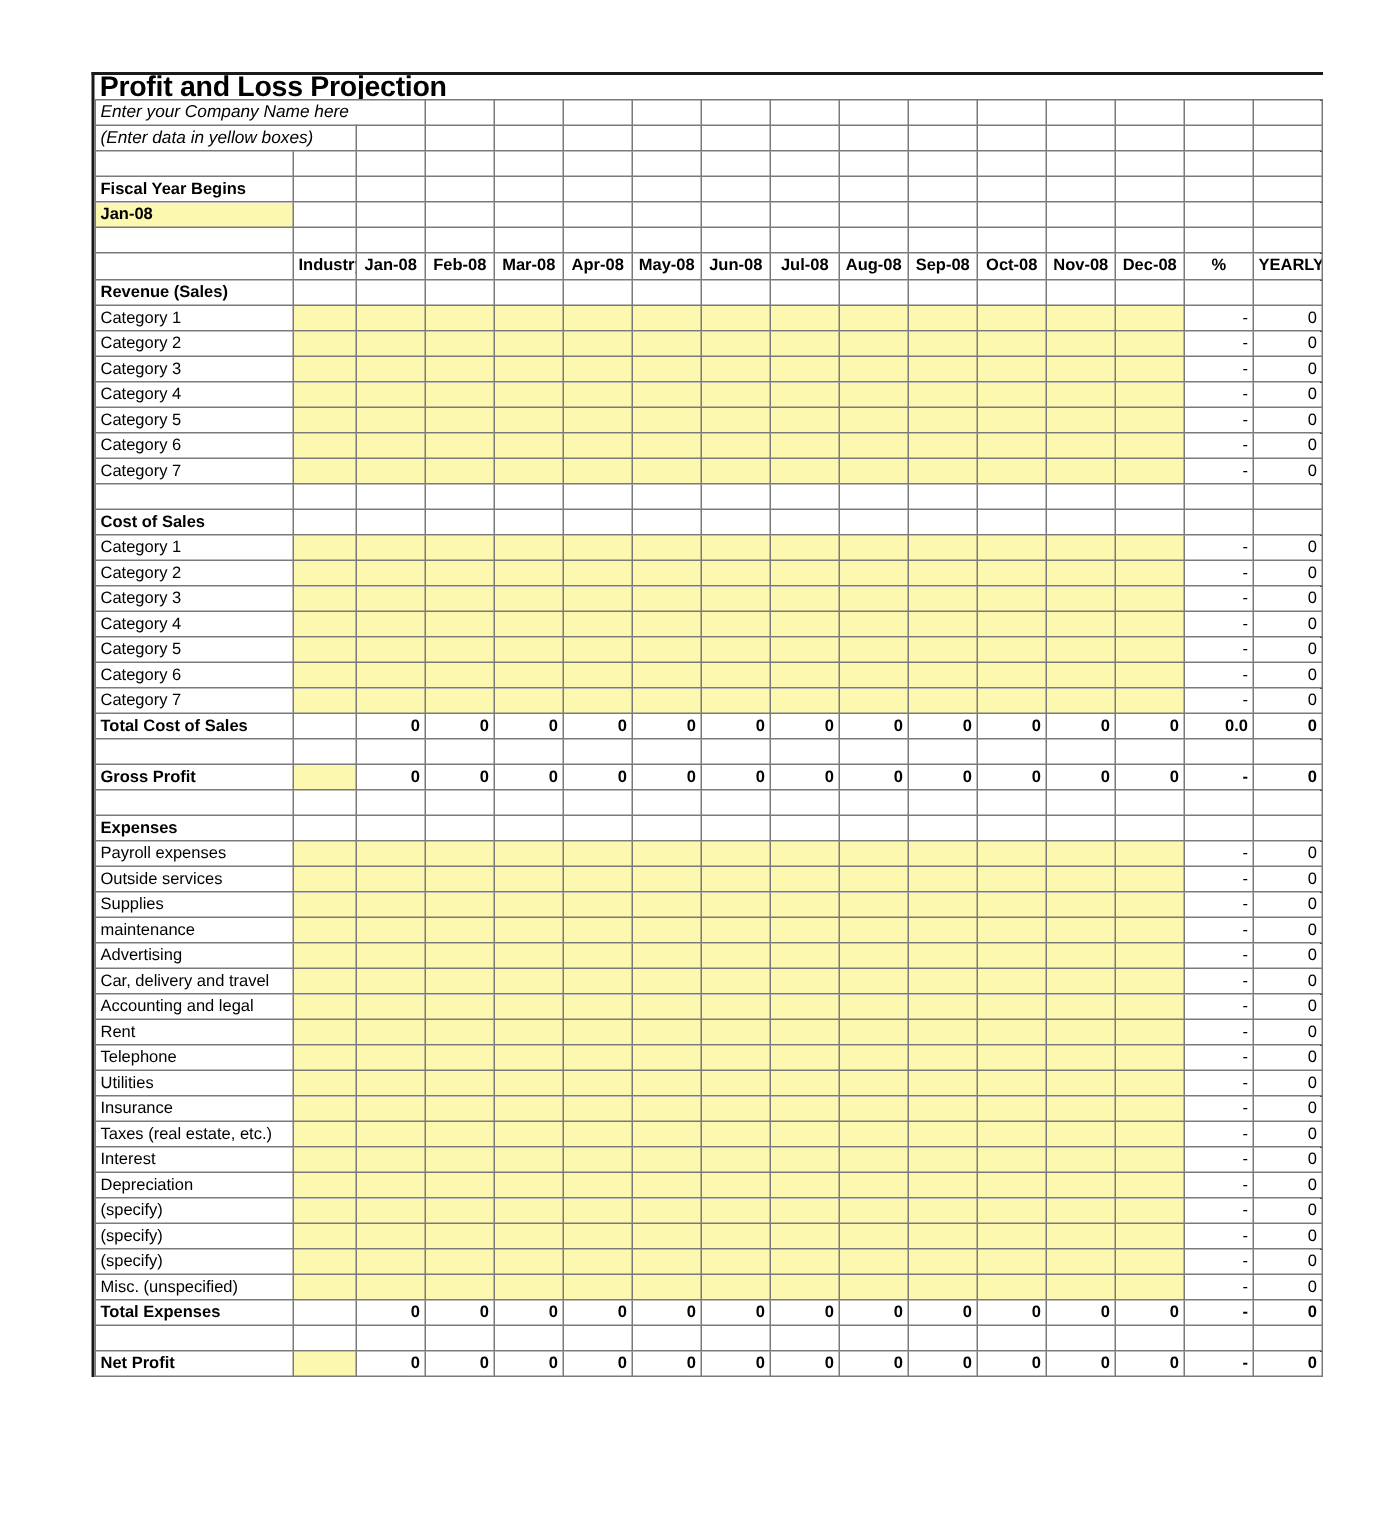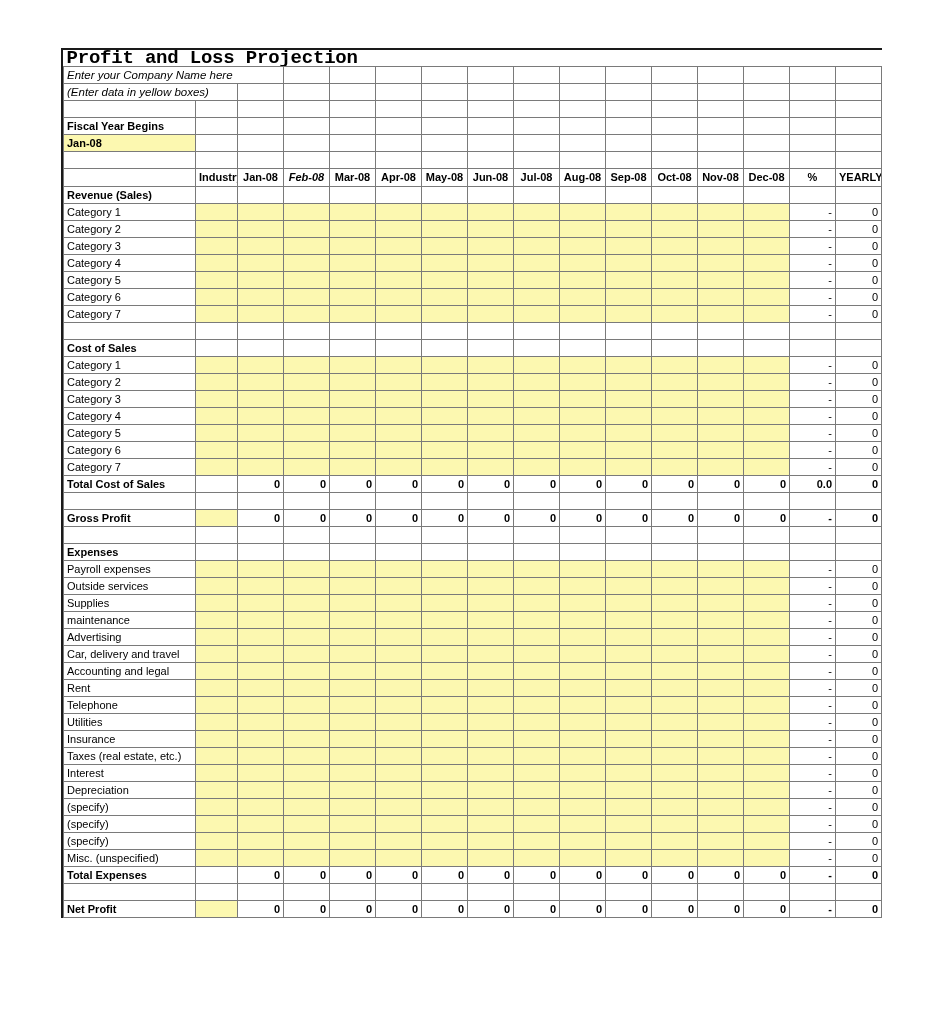--- a/index.html
+++ b/index.html
@@ -62,21 +62,21 @@
   .hdr    { font-weight: bold; text-align: center; font-size: 11px; }
   .hdr-wrap {
     white-space: normal !important;
     line-height: 11px;
     text-align: center;
     font-weight: bold;
     vertical-align: bottom;
     padding-bottom: 1px;
   }
   .tall { height: 33px; }
-  .emptyframe { border: none !important; font-family: Liberation Mono, monospace; }
+  .emptyframe { border: none !important; }
 
   .lbl { padding-left: 4px; margin-left: 25px; }
 </style>
 </head>
 <body>
 
 <div id="sheet-frame">
   <table class="grid">
     <colgroup>
       <col style="width:132px">
@@ -202,21 +202,21 @@
           <td></td>
           <td></td>
           <td></td>
           <td></td>
           <td></td>
         </tr>
         <tr>
           <td class="tall"></td>
           <td class="tall hdr-wrap">Industry</td>
           <td class="tall hdr" style="vertical-align: bottom; padding-bottom: 1px;">Jan-08</td>
-          <td class="tall hdr" style="vertical-align: bottom; padding-bottom: 1px; font-style: italic;">Feb-08</td>
+          <td class="tall hdr" style="vertical-align: bottom; padding-bottom: 1px;">Feb-08</td>
           <td class="tall hdr" style="vertical-align: bottom; padding-bottom: 1px;">Mar-08</td>
           <td class="tall hdr" style="vertical-align: bottom; padding-bottom: 1px;">Apr-08</td>
           <td class="tall hdr" style="vertical-align: bottom; padding-bottom: 1px;">May-08</td>
           <td class="tall hdr" style="vertical-align: bottom; padding-bottom: 1px;">Jun-08</td>
           <td class="tall hdr" style="vertical-align: bottom; padding-bottom: 1px;">Jul-08</td>
           <td class="tall hdr" style="vertical-align: bottom; padding-bottom: 1px;">Aug-08</td>
           <td class="tall hdr" style="vertical-align: bottom; padding-bottom: 1px; margin-top: 24px;">Sep-08</td>
           <td class="tall hdr" style="vertical-align: bottom; padding-bottom: 1px;">Oct-08</td>
           <td class="tall hdr" style="vertical-align: bottom; padding-bottom: 1px;">Nov-08</td>
           <td class="tall hdr" style="vertical-align: bottom; padding-bottom: 1px;">Dec-08</td>

